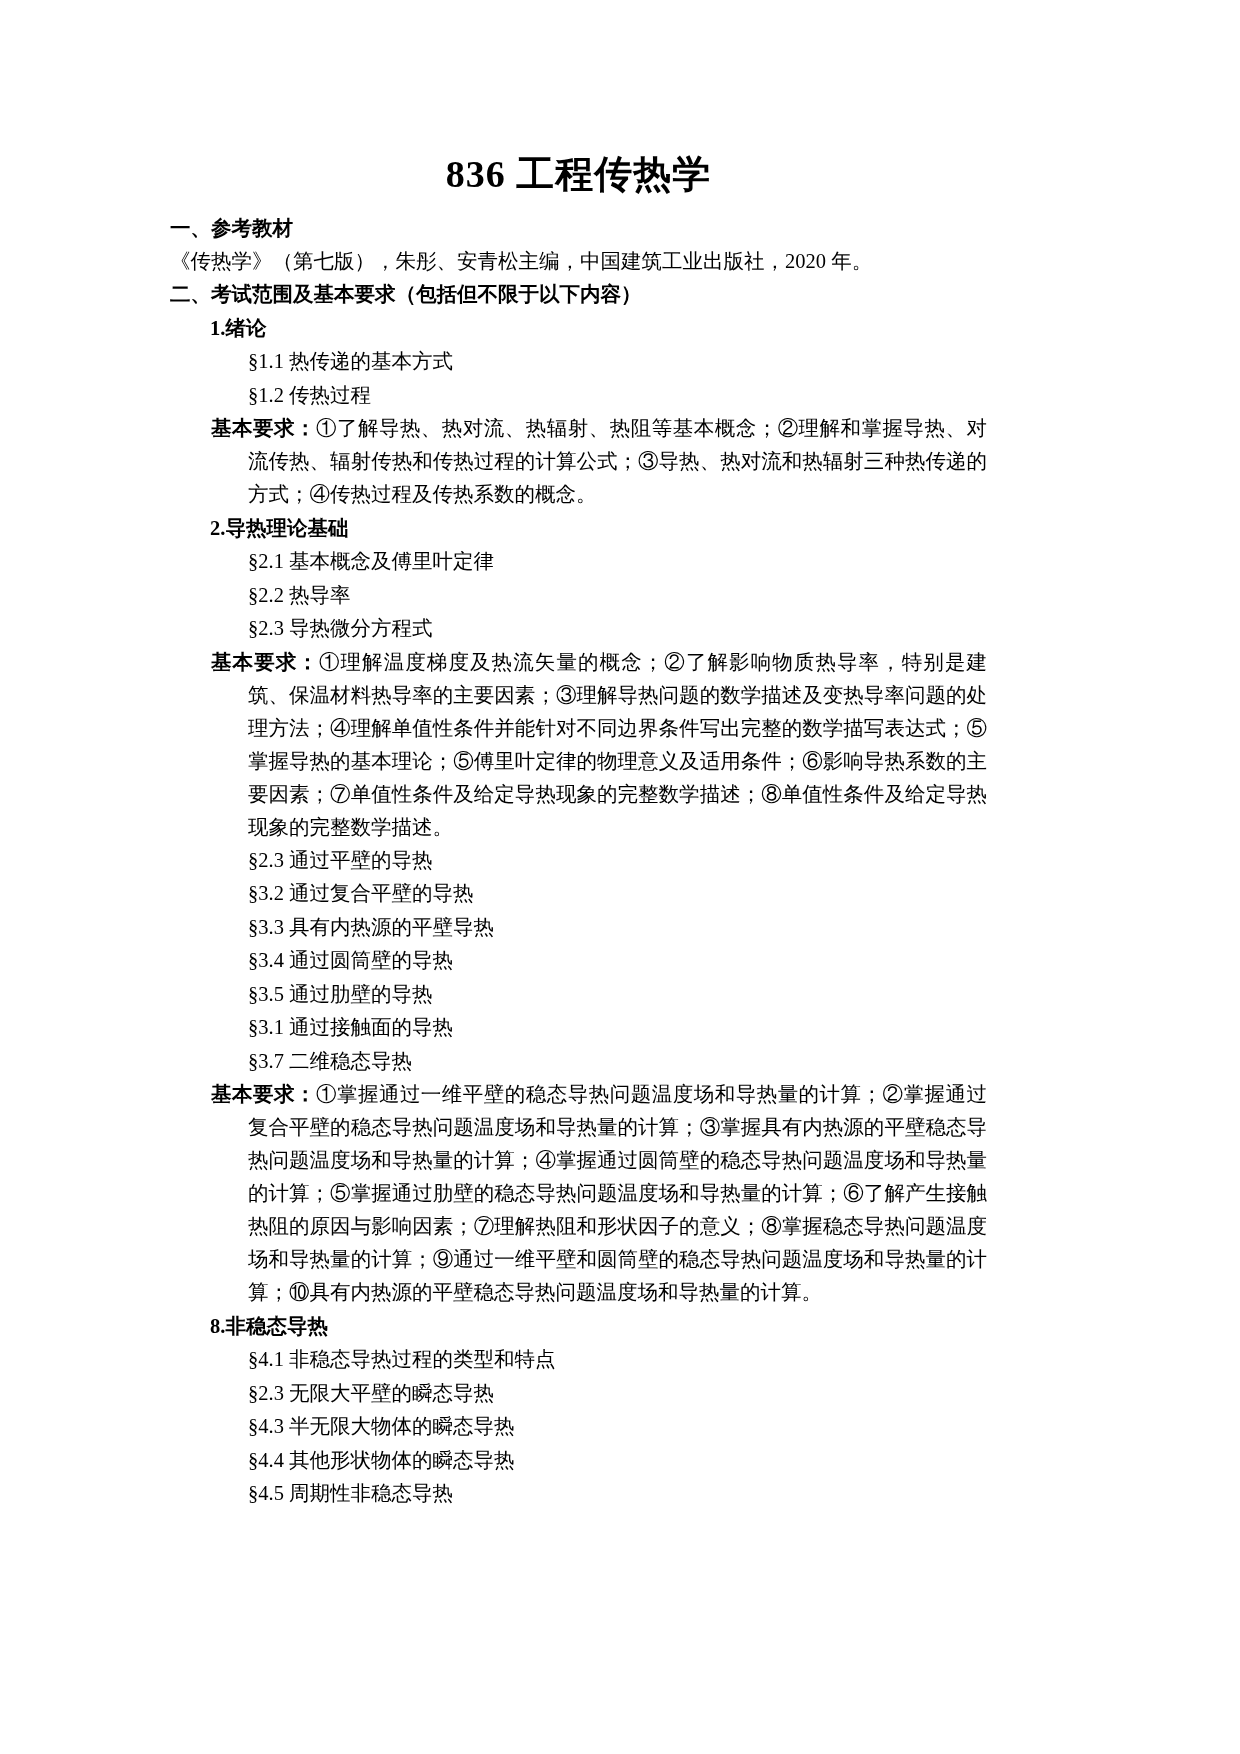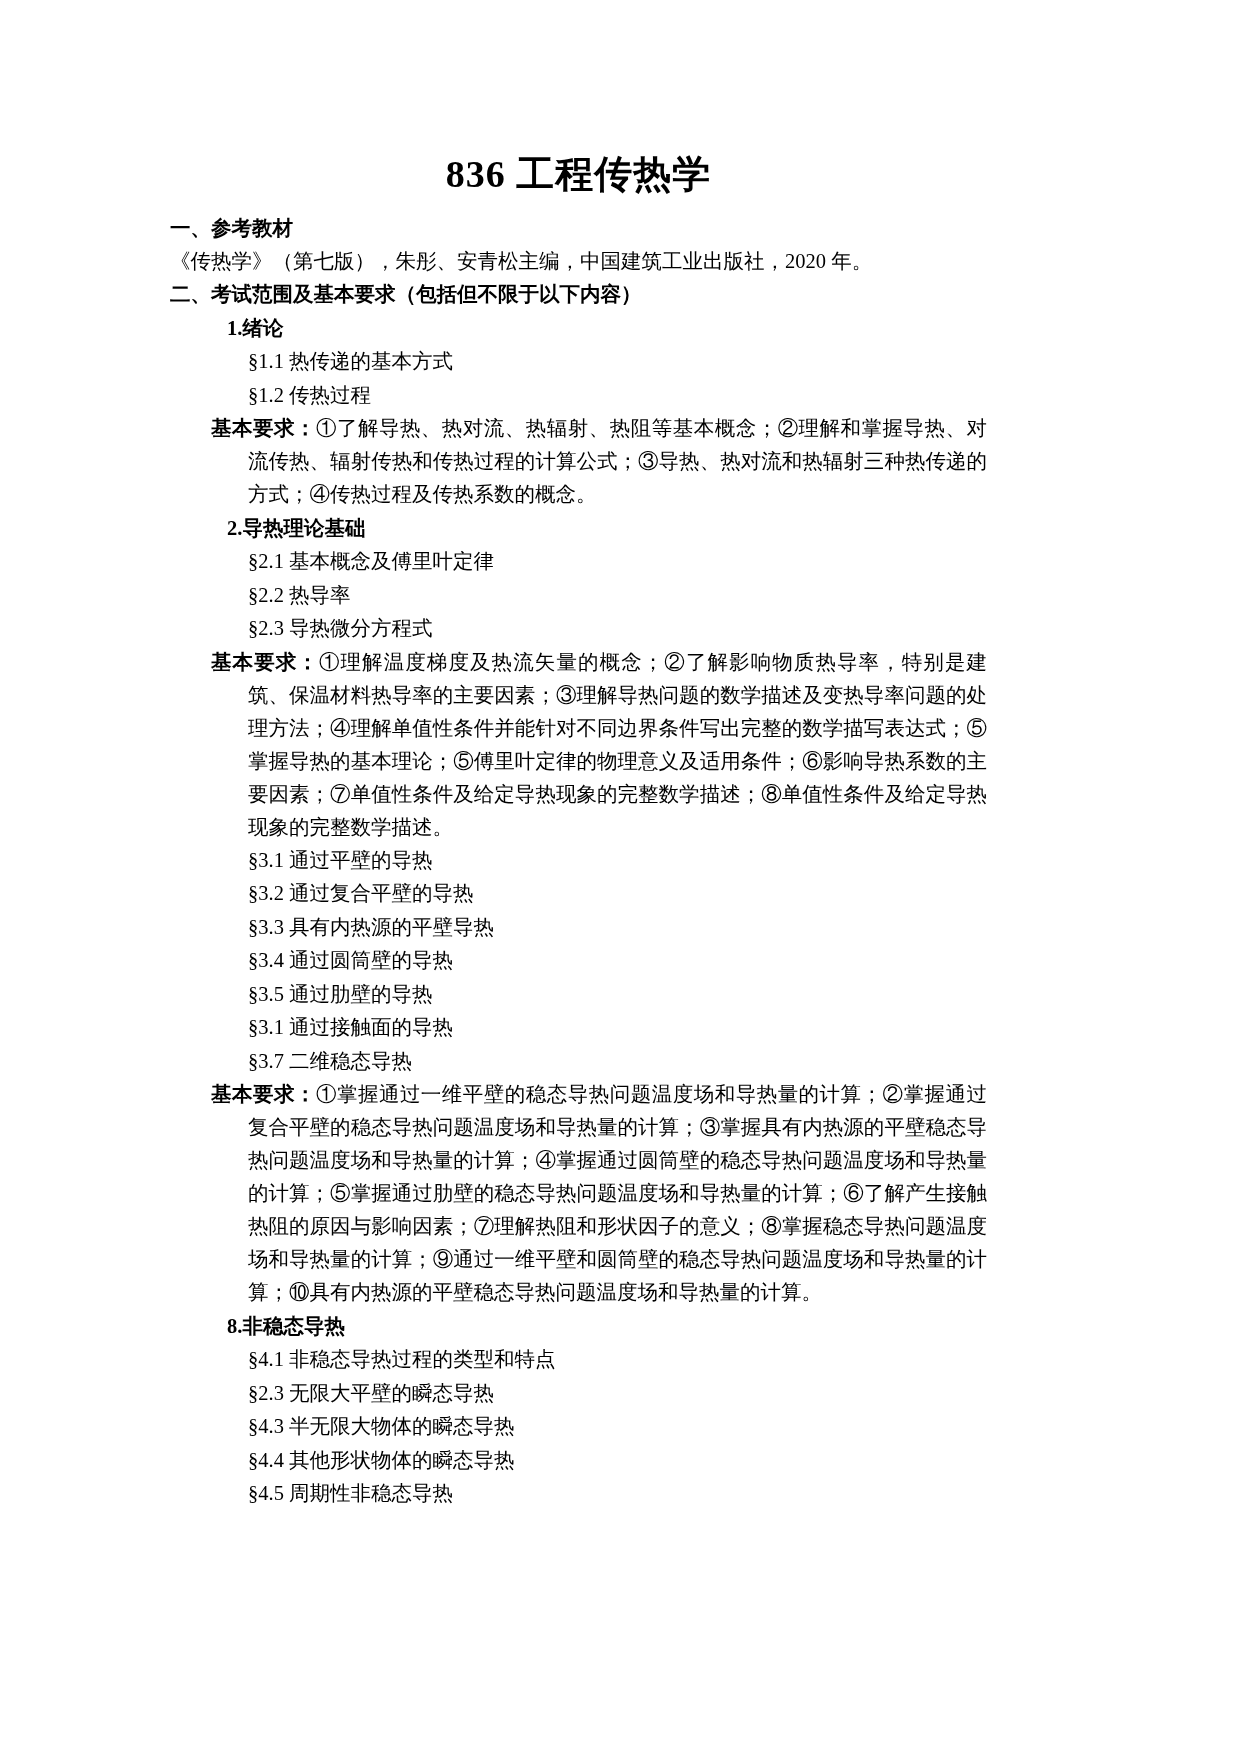--- a/index.html
+++ b/index.html
@@ -39,21 +39,21 @@
   }
   .sec-heading .sec-label {
     display: inline-block;
     min-width: 37px;
   }
   .ref-line {
     line-height: 33px;
   }
   .chapter-title {
     font-weight: bold;
-    margin-left: 57px;
+    margin-left: 40px;
     line-height: 34px;
   }
   .topic-line {
     margin-left: 78px;
     line-height: 33.5px;
   }
   .req-para {
     margin-left: 78px;
     text-indent: -37px;
     text-align: justify;
@@ -87,21 +87,21 @@
   </div>
 
   <div class="chapter-title">2.导热理论基础</div>
   <div class="topic-line">§2.1 基本概念及傅里叶定律</div>
   <div class="topic-line">§2.2 热导率</div>
   <div class="topic-line">§2.3 导热微分方程式</div>
   <div class="req-para">
     <span class="req-label">基本要求：</span><span>①理解温度梯度及热流矢量的概念；②了解影响物质热导率，特别是建筑、保温材料热导率的主要因素；③理解导热问题的数学描述及变热导率问题的处理方法；④理解单值性条件并能针对不同边界条件写出完整的数学描写表达式；⑤掌握导热的基本理论；⑤傅里叶定律的物理意义及适用条件；⑥影响导热系数的主要因素；⑦单值性条件及给定导热现象的完整数学描述；⑧单值性条件及给定导热现象的完整数学描述。</span>
   </div>
 
-  <div class="topic-line">§3.1 通过平壁的导热</div>
+  <div class="topic-line">§2.3 通过平壁的导热</div>
   <div class="topic-line">§3.2 通过复合平壁的导热</div>
   <div class="topic-line">§3.3 具有内热源的平壁导热</div>
   <div class="topic-line">§3.4 通过圆筒壁的导热</div>
   <div class="topic-line">§3.5 通过肋壁的导热</div>
   <div class="topic-line">§3.1 通过接触面的导热</div>
   <div class="topic-line">§3.7 二维稳态导热</div>
   <div class="req-para">
     <span class="req-label">基本要求：</span><span>①掌握通过一维平壁的稳态导热问题温度场和导热量的计算；②掌握通过复合平壁的稳态导热问题温度场和导热量的计算；③掌握具有内热源的平壁稳态导热问题温度场和导热量的计算；④掌握通过圆筒壁的稳态导热问题温度场和导热量的计算；⑤掌握通过肋壁的稳态导热问题温度场和导热量的计算；⑥了解产生接触热阻的原因与影响因素；⑦理解热阻和形状因子的意义；⑧掌握稳态导热问题温度场和导热量的计算；⑨通过一维平壁和圆筒壁的稳态导热问题温度场和导热量的计算；⑩具有内热源的平壁稳态导热问题温度场和导热量的计算。</span>
   </div>
 

